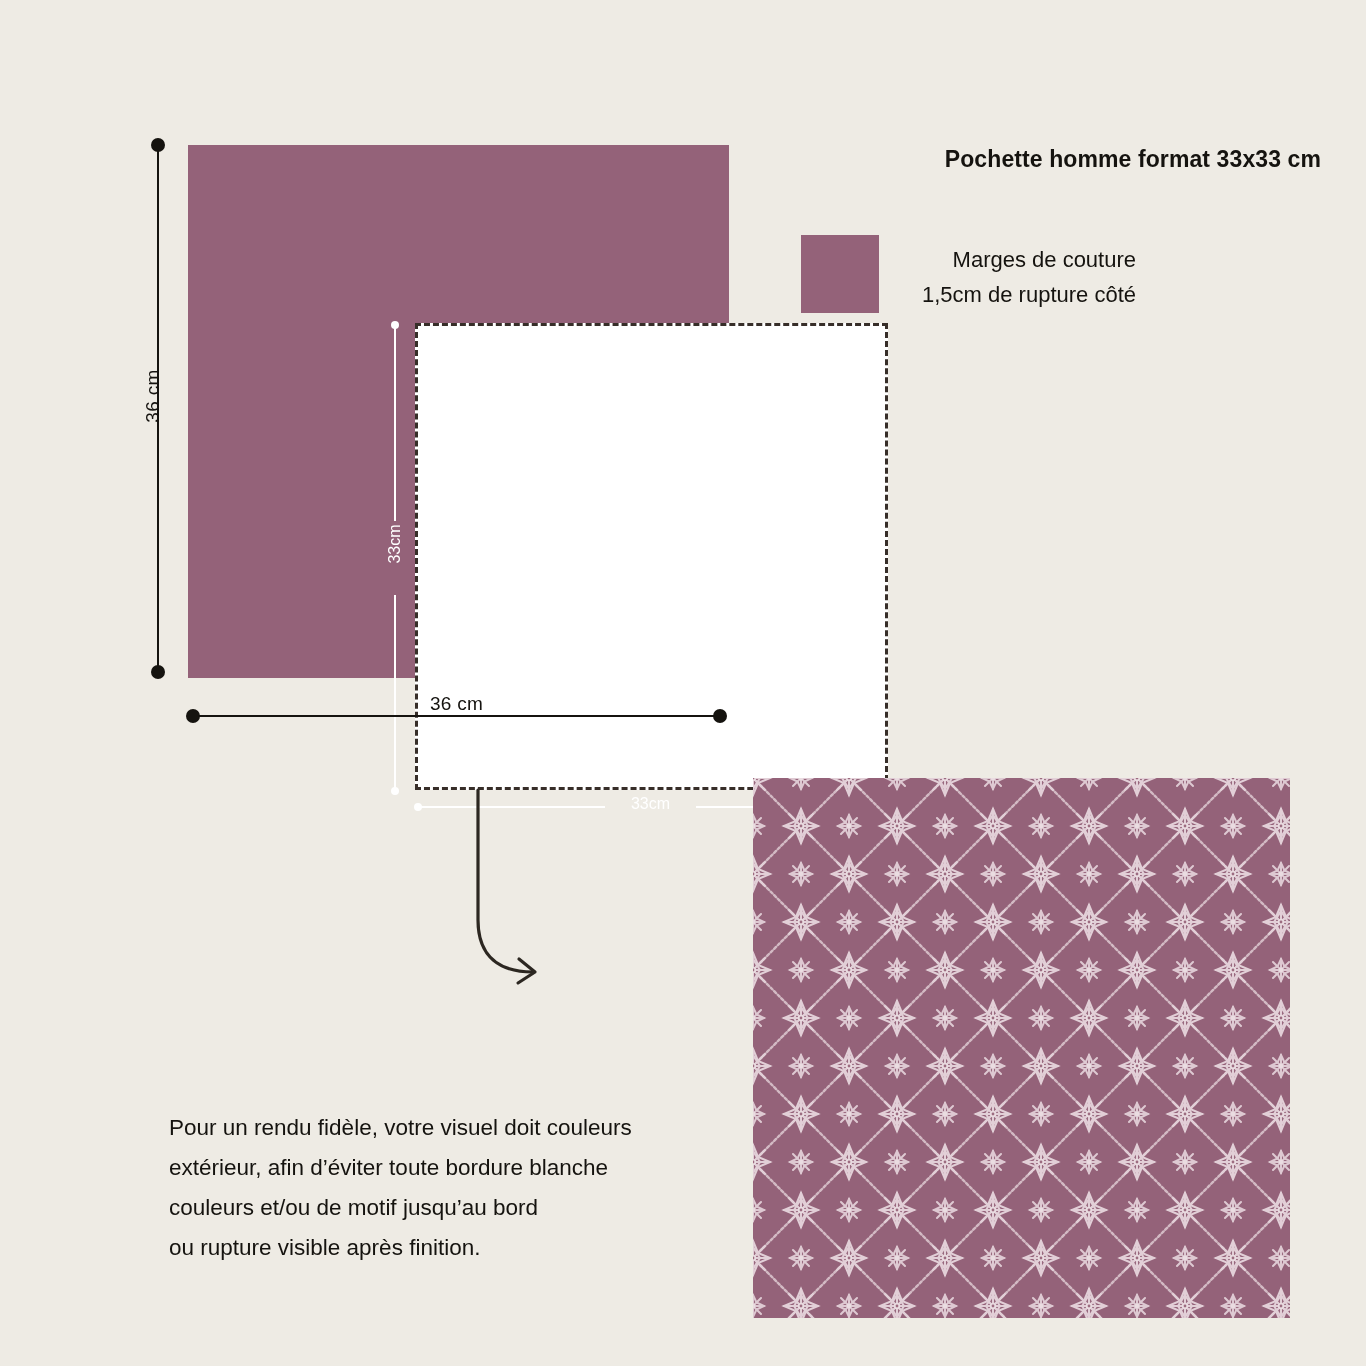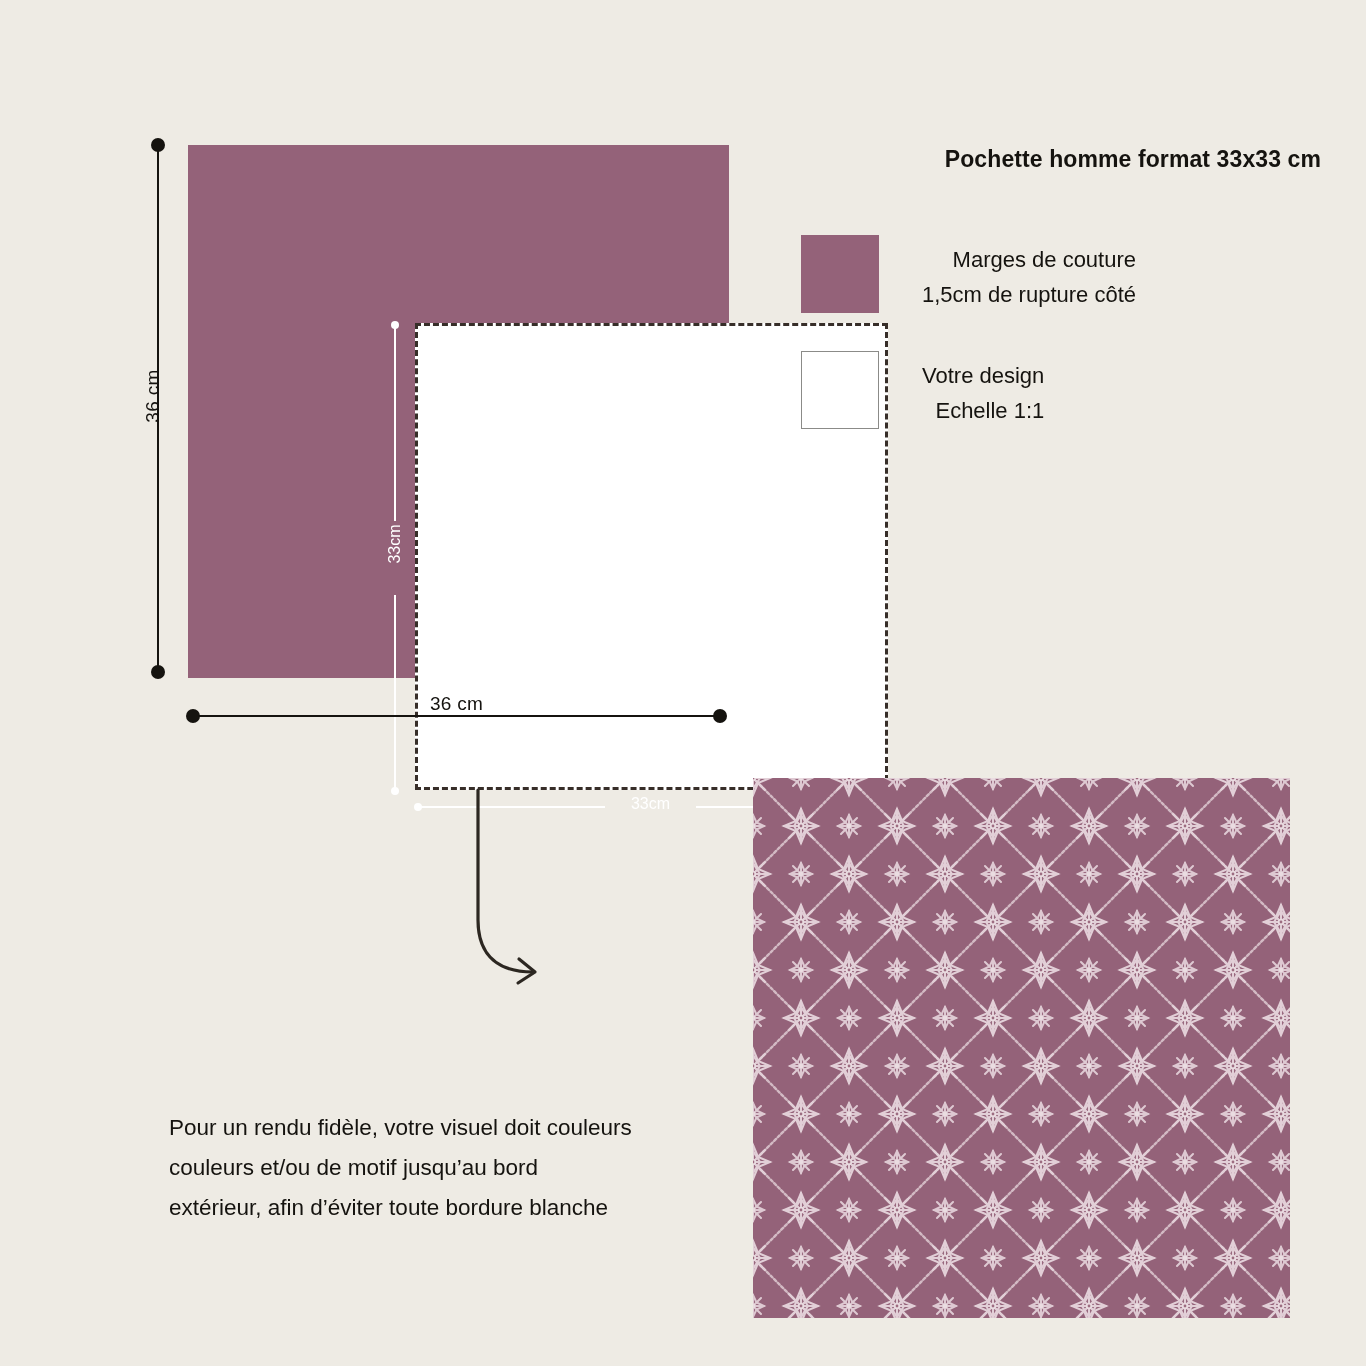--- a/index.html
+++ b/index.html
@@ -332,27 +332,20 @@
     <div id="legend-title">Pochette homme format 33x33 cm</div>
 
     <div class="legend-row">
       <div class="legend-swatch fill-purple"></div>
       <div class="legend-text">
         <div>Marges de couture</div>
         <div>1,5cm de rupture côté</div>
       </div>
     </div>
 
-    <div class="legend-row">
-      <div class="legend-swatch fill-white"></div>
-      <div class="legend-text">
-        <div>Votre design</div>
-        <div>Echelle 1:1</div>
-      </div>
-    </div>
   </div>
 
   <div id="flow-arrow">
     <svg width="120" height="220" viewBox="0 0 120 220" fill="none">
       <path d="M23 10 L23 140 C23 178 46 192 78 192" stroke="#2C2721" stroke-width="3.2" fill="none" stroke-linecap="round"></path>
       <path d="M64 179 L80 192 L63 203" stroke="#2C2721" stroke-width="3.2" fill="none" stroke-linecap="round" stroke-linejoin="round"></path>
     </svg>
   </div>
 
   <div id="pattern-swatch">
@@ -401,17 +394,18 @@
           <use href="#smallstar" x="96" y="48"></use>
           <use href="#smallstar" x="48" y="96"></use>
         </pattern>
       </defs>
       <rect x="0" y="0" width="537" height="540" fill="url(#lattice)"></rect>
     </svg>
   </div>
 
   <div id="note-paragraph">
     <span>Pour un rendu fidèle, votre visuel doit couleurs</span>
+    <span>extérieur, afin d’éviter toute bordure blanche</span>
     <span>couleurs et/ou de motif jusqu’au bord</span>
-    <span>extérieur, afin d’éviter toute bordure blanche</span>
+    <span>ou rupture visible après finition.</span>
   </div>
 
 </div>
 
 </body></html>

